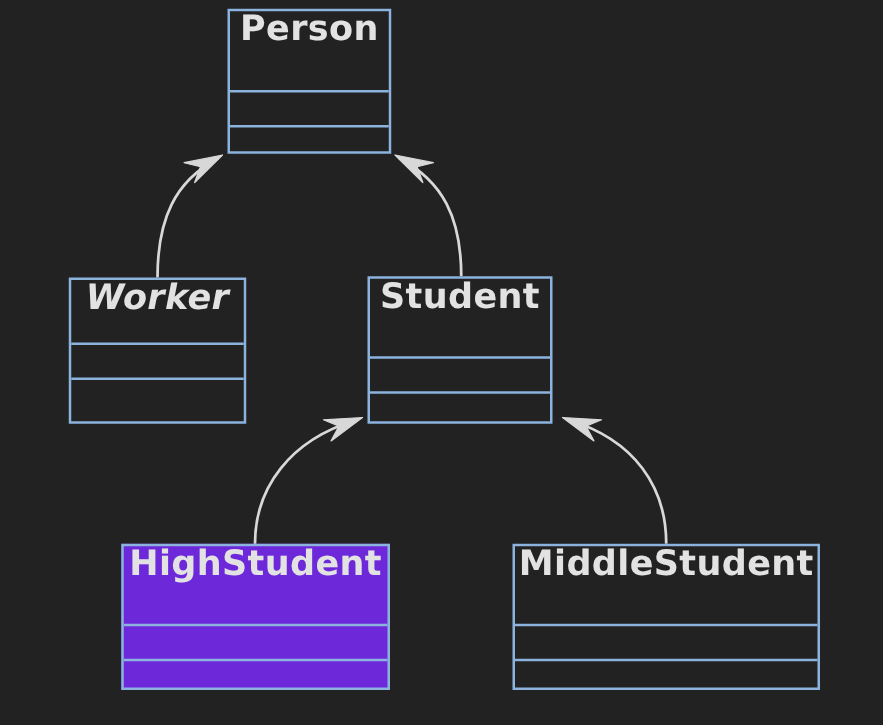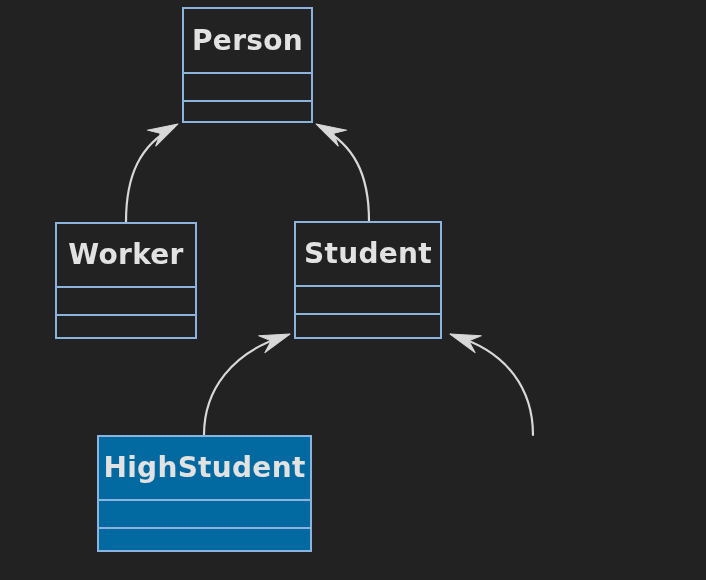--- a/index.html
+++ b/index.html
@@ -27,21 +27,20 @@
   .uml-class {
     position: absolute;
     box-sizing: border-box;
     border: 2px solid #8bb3de;
     background: #222222;
     display: flex;
     flex-direction: column;
   }
   .uml-name-compartment {
     display: flex;
-    align-items: center;
     justify-content: center;
     box-sizing: border-box;
     border-bottom: 2px solid #fca5a5;
   }
   .uml-class-name {
     color: #e2e2e2;
     font-weight: bold;
     font-size: 28px;
     letter-spacing: 0.3px;
     white-space: nowrap;
@@ -82,37 +81,44 @@
 
   <div class="uml-class" style="left: 182px; top: 7px; width: 131px; height: 116px; border-color: rgb(139, 179, 222); background: rgb(34, 34, 34);">
     <div class="uml-name-compartment" style="height: 65px; border-bottom-color: rgb(139, 179, 222);">
       <span class="uml-class-name" style="color: rgb(226, 226, 226);">Person</span>
     </div>
     <div class="uml-attr-compartment" style="height: 28px; border-bottom-color: rgb(139, 179, 222);"></div>
     <div class="uml-op-compartment"></div>
   </div>
 
   <div class="uml-class" style="left: 55px; top: 222px; width: 142px; height: 117px; border-color: rgb(139, 179, 222); background: rgb(34, 34, 34);">
-    <div class="uml-name-compartment" style="height: 64px; border-bottom-color: rgb(139, 179, 222);">
+    <div class="uml-name-compartment" style="height: 52px; border-bottom-color: rgb(139, 179, 222); font-style: italic;">
       <span class="uml-class-name" style="color: rgb(226, 226, 226);">Worker</span>
     </div>
     <div class="uml-attr-compartment" style="height: 28px; border-bottom-color: rgb(139, 179, 222);"></div>
     <div class="uml-op-compartment"></div>
   </div>
 
   <div class="uml-class" style="left: 294px; top: 221px; width: 148px; height: 118px; border-color: rgb(139, 179, 222); background: rgb(34, 34, 34);">
     <div class="uml-name-compartment" style="height: 64px; border-bottom-color: rgb(139, 179, 222);">
       <span class="uml-class-name" style="color: rgb(226, 226, 226);">Student</span>
     </div>
     <div class="uml-attr-compartment" style="height: 28px; border-bottom-color: rgb(139, 179, 222);"></div>
     <div class="uml-op-compartment"></div>
   </div>
 
-  <div class="uml-class" style="left: 97px; top: 435px; width: 215px; height: 117px; border-color: rgb(139, 179, 222); background: #0369a1;">
+  <div class="uml-class" style="left: 97px; top: 435px; width: 215px; height: 117px; border-color: rgb(139, 179, 222); background: #6d28d9;">
     <div class="uml-name-compartment" style="height: 64px; border-bottom-color: rgb(139, 179, 222);">
       <span class="uml-class-name" style="color: rgb(226, 226, 226);">HighStudent</span>
     </div>
     <div class="uml-attr-compartment" style="height: 28px; border-bottom-color: rgb(139, 179, 222);"></div>
     <div class="uml-op-compartment"></div>
   </div>
 
+  <div class="uml-class" style="left: 410px; top: 435px; width: 246px; height: 117px; border-color: rgb(139, 179, 222); background: rgb(34, 34, 34);">
+    <div class="uml-name-compartment" style="height: 64px; border-bottom-color: rgb(139, 179, 222);">
+      <span class="uml-class-name" style="color: rgb(226, 226, 226);">MiddleStudent</span>
+    </div>
+    <div class="uml-attr-compartment" style="height: 28px; border-bottom-color: rgb(139, 179, 222);"></div>
+    <div class="uml-op-compartment"></div>
+  </div>
 
 </div>
 
 </body></html>

